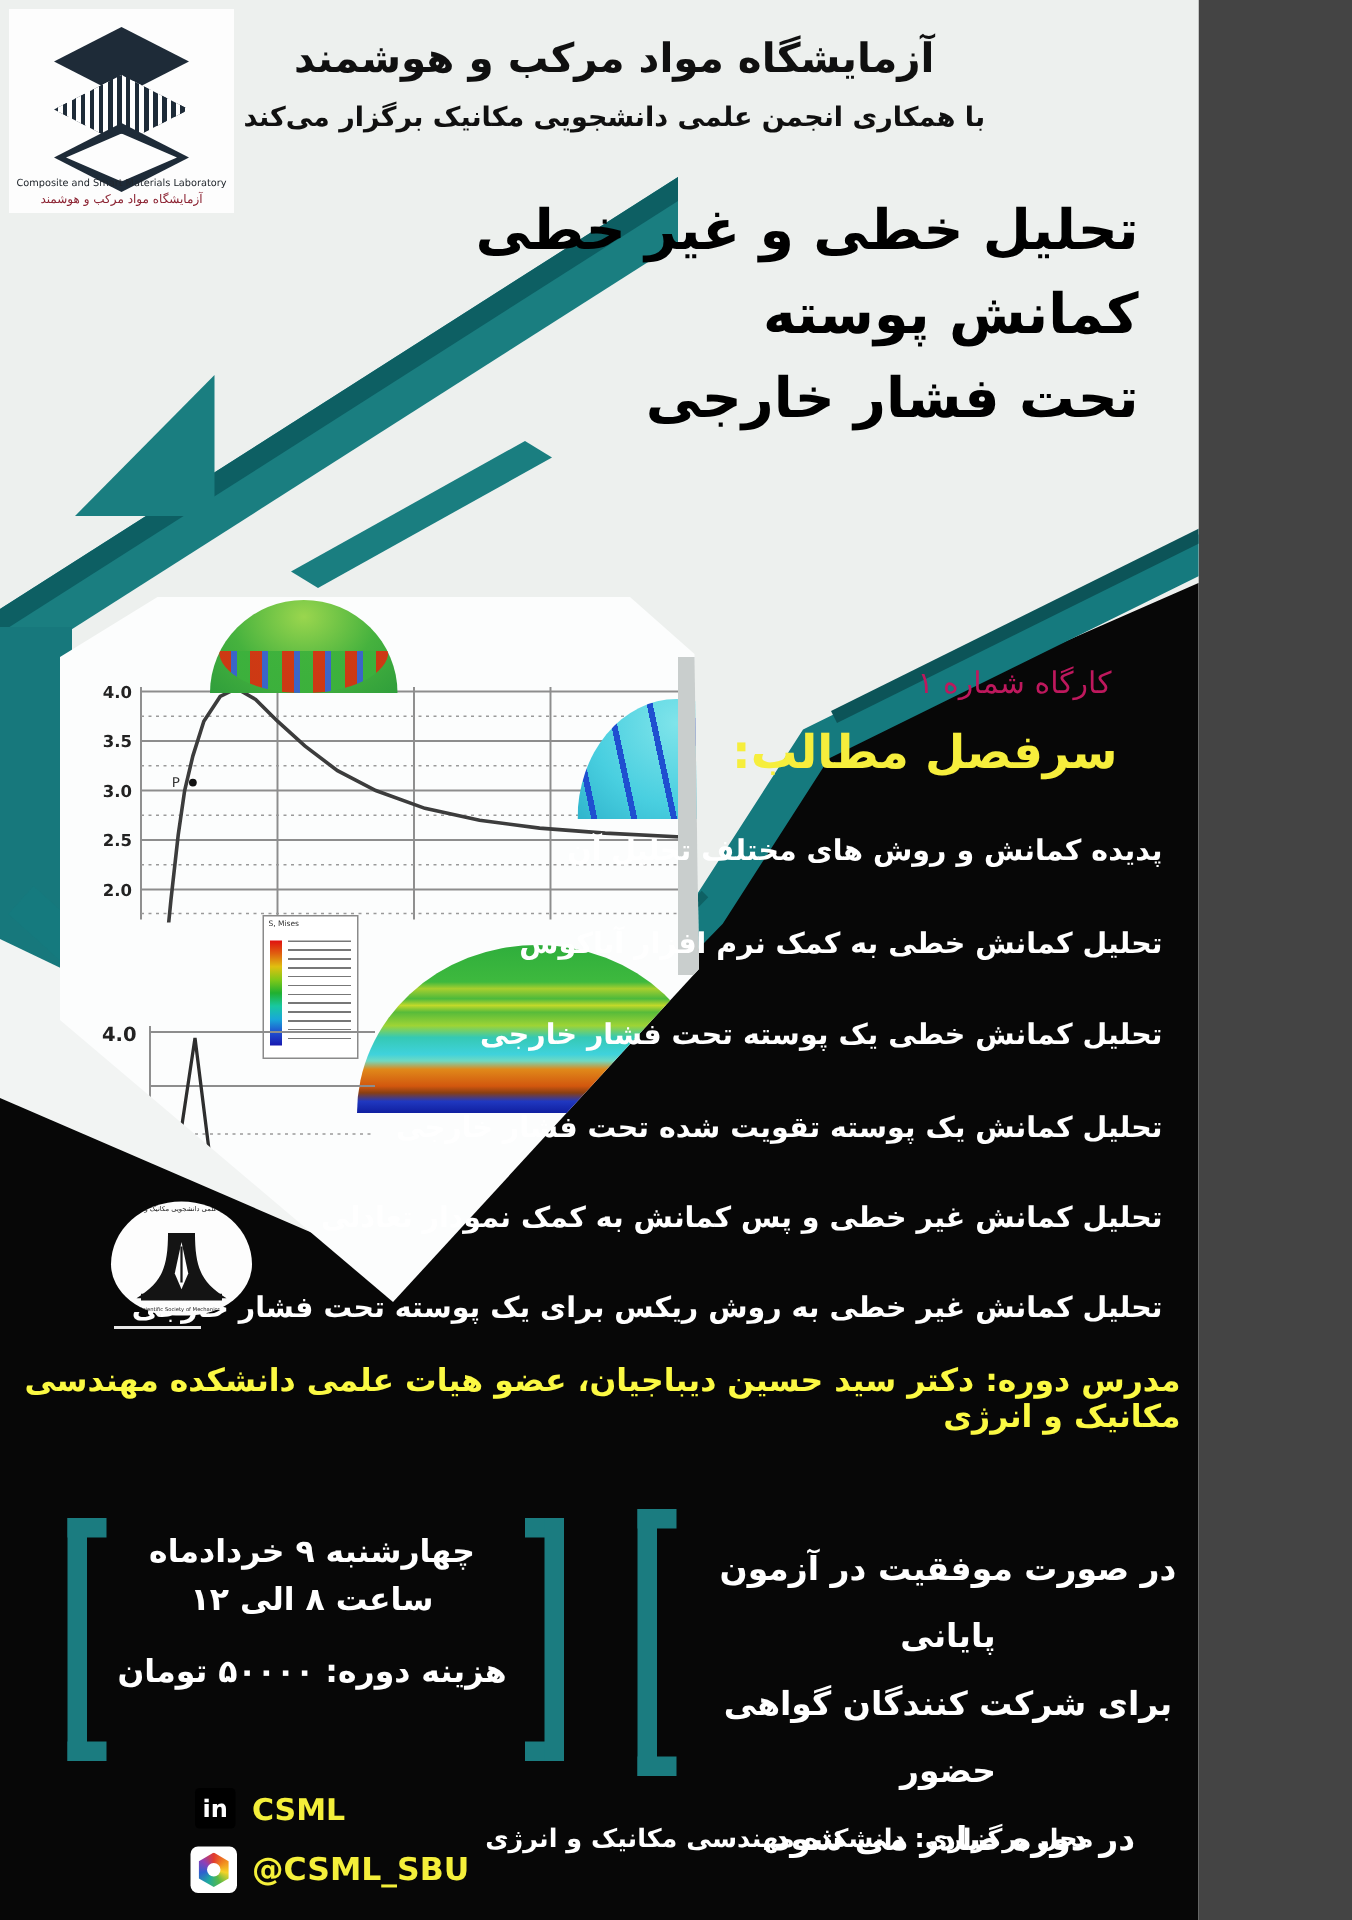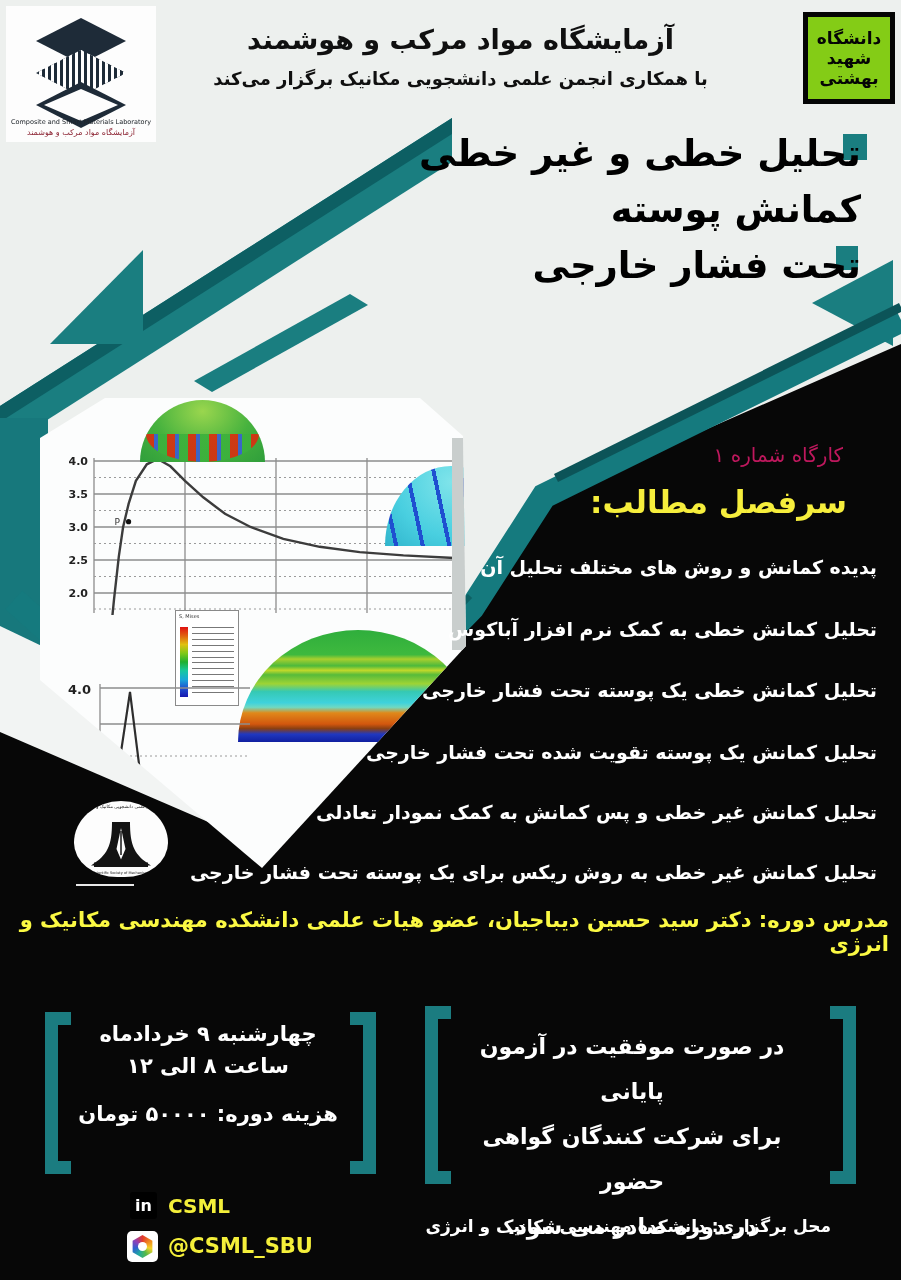--- a/index.html
+++ b/index.html
@@ -1,16 +1,16 @@
 <!DOCTYPE html>
 <html><head>
 <meta charset="utf-8">
 <style>
   html,body{margin:0;padding:0;background:#444;}
-  #poster{position:relative;width:901px;height:1280px;overflow:hidden;
+  #poster{position:relative;width:799px;height:1280px;overflow:hidden;
           font-family:"DejaVu Sans",sans-serif;background:#edf0ee;}
   #poster *{box-sizing:border-box;}
   .abs{position:absolute;}
   svg{display:block;}
 
   
   .hdr1{top:24px;left:80px;right:60px;text-align:center;font-size:27px;font-weight:bold;color:#101010;direction:rtl;z-index:5;}
   .hdr2{top:68px;left:80px;right:60px;text-align:center;font-size:18px;font-weight:bold;color:#101010;direction:rtl;z-index:5;}
 
   

